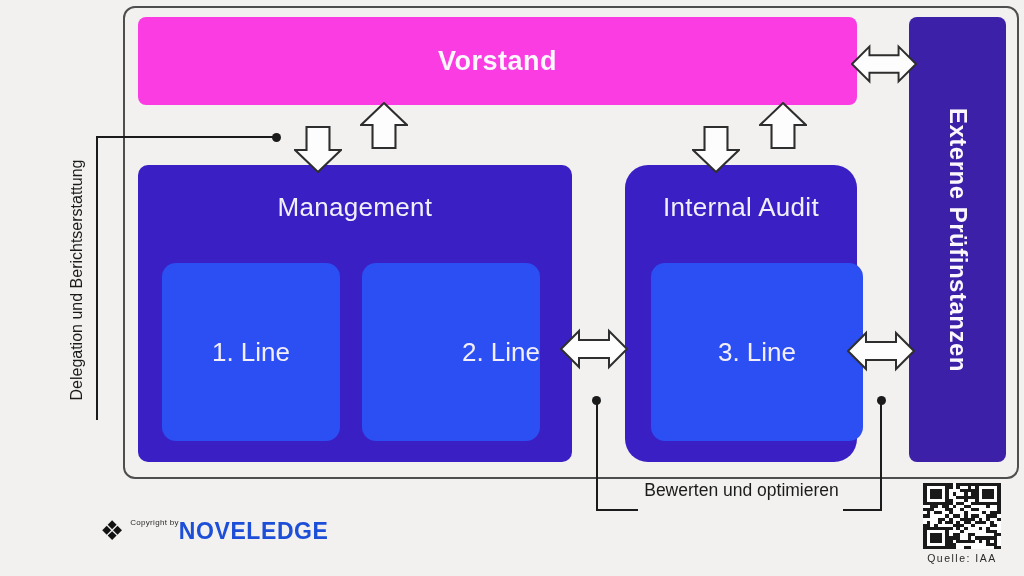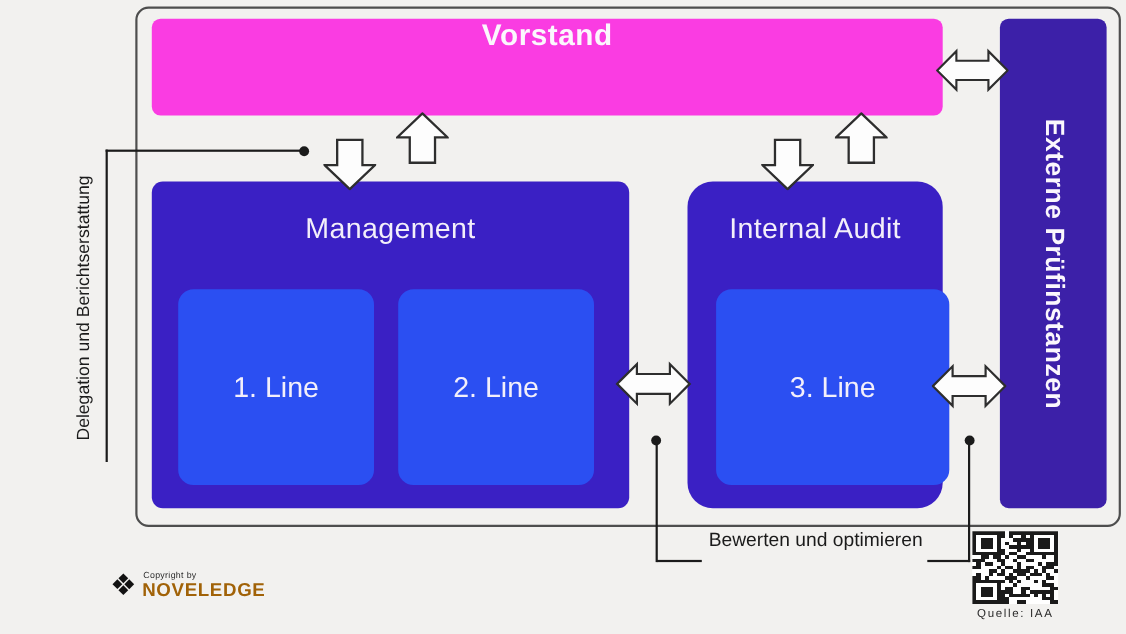--- a/index.html
+++ b/index.html
@@ -13,21 +13,21 @@
   .stage { position:absolute; inset:0; }
 
   .frame {
     position:absolute; left:123px; top:6px; width:896px; height:473px;
     border:2px solid #4e4e4e; border-radius:12px;
   }
 
   .vorstand {
     position:absolute; left:138px; top:17px; width:719px; height:88px;
     background:var(--magenta,#fa3ce2); border-radius:8px;
-    display:flex; align-items:flex-start; justify-content:center;
+    display:flex; align-items:center; justify-content:center;
     color:#fbf7fd; font-size:27px; font-weight:bold; letter-spacing:.5px;
     z-index:2;
   }
 
   .right-bar {
     position:absolute; left:909px; top:17px; width:97px; height:445px;
     background:var(--bar_blue,#3c20a8); border-radius:8px;
     display:flex; align-items:center; justify-content:center;
     z-index:2;
   }
@@ -48,21 +48,21 @@
   .mgmt { left:138px; width:434px; }
   .ia   { left:625px; width:232px;border-radius:23px; }
 
   .line-box {
     position:absolute; top:98px; height:178px;
     background:var(--inner_blue,#2b4ff2); border-radius:14px;
     display:flex; align-items:center; justify-content:center;
     color:#f3effa; font-size:26px;
   }
   .line1 { left:24px;  width:178px; }
-  .line2 { left:224px; width:178px; }
+  .line2 { left:224px; width:178px;justify-content:flex-end; }
   .line3 { left:26px;  width:212px; }
 
   .arrow { position:absolute; z-index:5; }
   .arrow svg { display:block; width:100%; height:100%; }
   .arrow polygon { fill:#fdfdfd; stroke:#2e2e2e; stroke-width:2; stroke-linejoin:miter; }
 
   .a-up1   { left:360px; top:102px; width:48px; height:47px; }
   .a-down1 { left:294px; top:126px; width:48px; height:47px; }
   .a-down2 { left:692px; top:126px; width:48px; height:47px; }
   .a-up2   { left:759px; top:102px; width:48px; height:47px; }
@@ -78,25 +78,25 @@
     transform:translate(-50%,-50%) rotate(-90deg);
     white-space:nowrap; font-size:16px; color:#1b1b1b; z-index:3;
   }
   .bottom-label {
     position:absolute; left:638px; top:480px; width:207px; text-align:center;
     font-size:17.5px; color:#1b1b1b; z-index:3;
   }
 
   .brand { position:absolute; left:100px; top:518px; display:flex; align-items:center; gap:5px; }
   .brand .mark { font-size:27px; line-height:27px; color:#121212; }
-  .brand .btxt { display:flex; flex-direction:column; }
+  .brand .btxt { display:flex; flex-direction:row; }
   .brand .copy { font-size:8px; color:#2a2a2a; letter-spacing:.3px; margin-left:1px; }
-  .brand .bname { font-size:17px; font-weight:bold; letter-spacing:.6px; color:#a16207; }
-
-  .qr-wrap { position:absolute; left:882px; top:483px; width:82px; text-align:center; }
+  .brand .bname { font-size:23px; font-weight:bold; letter-spacing:.6px; color:#1d4ed8; }
+
+  .qr-wrap { position:absolute; left:921px; top:483px; width:82px; text-align:center; }
   .qr-wrap svg { display:block; width:78px; height:66px; margin:0 auto; background:#fff; }
   .qr-caption { margin-top:3px; font-size:10.5px; letter-spacing:1.5px; color:#2a2a2a; white-space:nowrap; }
 </style>
 </head>
 <body>
 
 <div class="stage">
 
   <div class="frame"></div>
 

